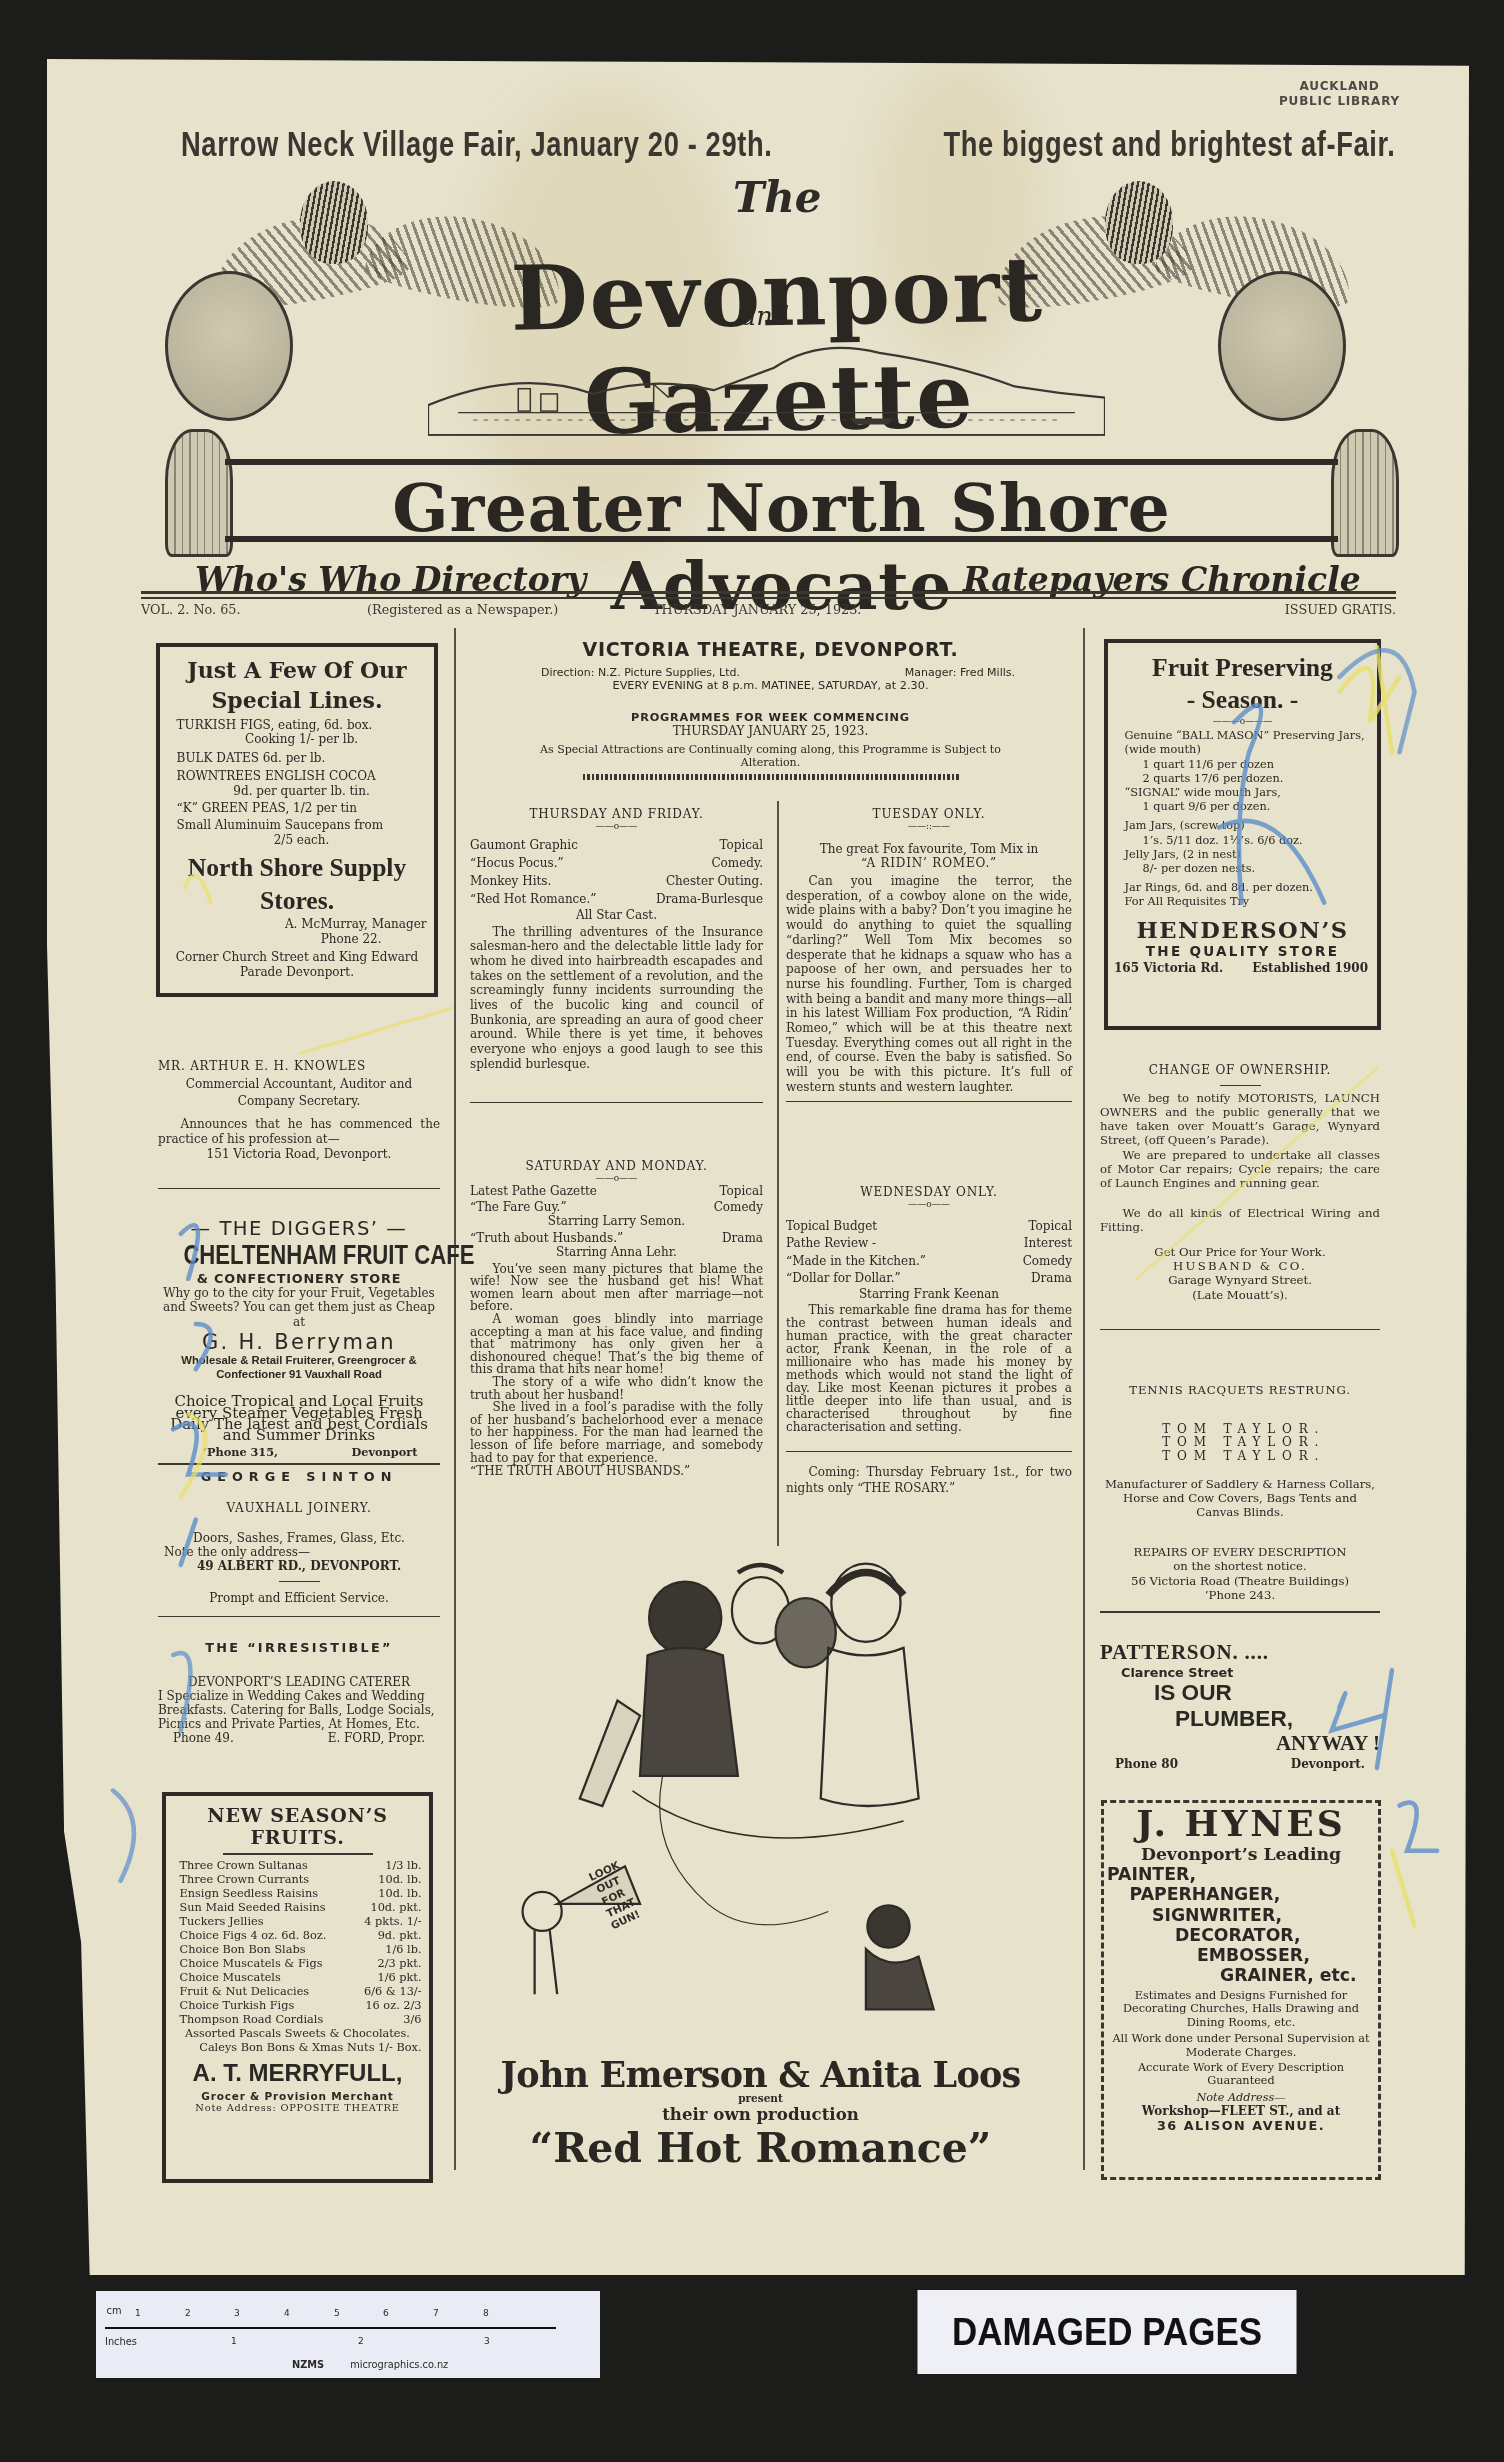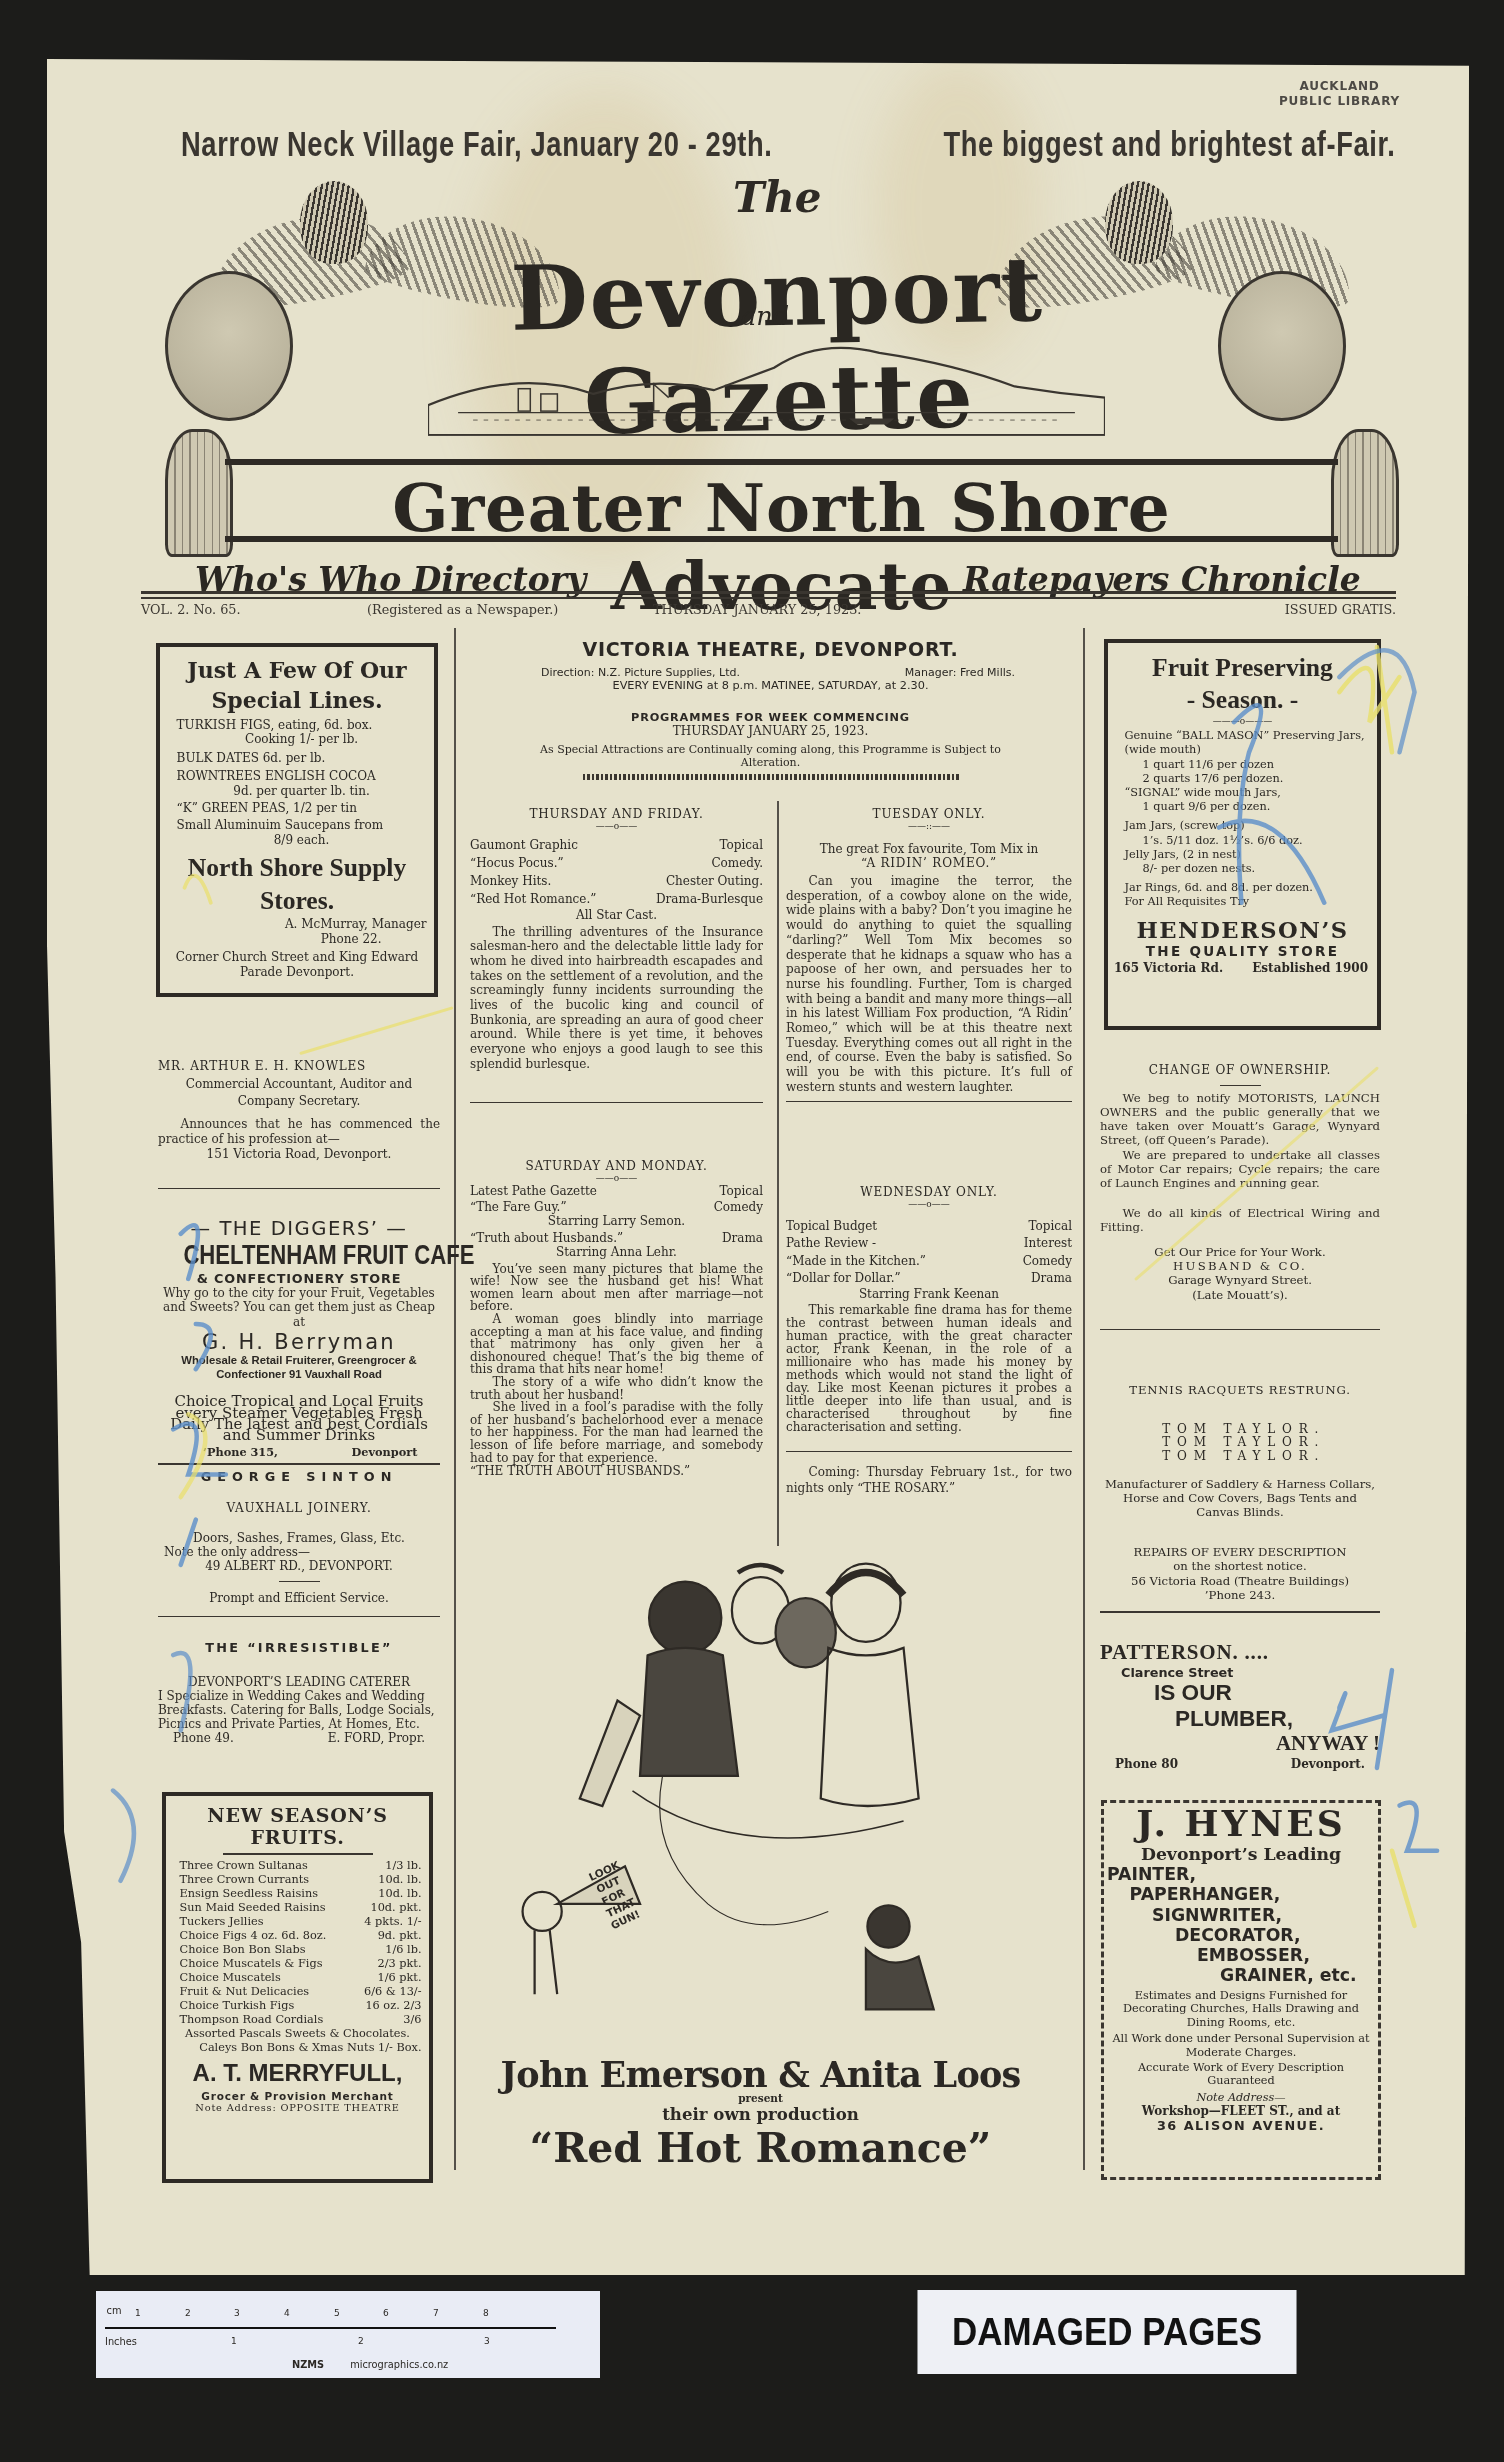--- a/index.html
+++ b/index.html
@@ -131,21 +131,21 @@
     <div>Special Lines.</div>
   </div>
   <div style="padding:3px 7.5px 0 16.6px;font-size:12px;line-height:14.3px;">
     <div>TURKISH FIGS, eating, 6d. box.</div>
     <div class="center">Cooking 1/- per lb.</div>
     <div style="margin-top:4.5px;">BULK DATES 6d. per lb.</div>
     <div style="margin-top:4.5px;">ROWNTREES ENGLISH COCOA</div>
     <div class="center">9d. per quarter lb. tin.</div>
     <div style="margin-top:3px;">“K” GREEN PEAS, 1/2 per tin</div>
     <div style="margin-top:3px;">Small Aluminuim Saucepans from</div>
-    <div class="center">8/9 each.</div>
+    <div class="center">2/5 each.</div>
   </div>
   <div class="center" style="font:bold 25.6px 'Liberation Serif',serif;line-height:33px;margin-top:4.5px;">
     <div>North Shore Supply</div>
     <div>Stores.</div>
   </div>
   <div style="font-size:12px;line-height:15px;text-align:right;padding-right:7.5px;">
     <div>A. McMurray, Manager</div>
     <div style="padding-right:45px;">Phone 22.</div>
   </div>
   <div class="center" style="font-size:12px;line-height:15px;padding:3px 10.5px 0;">Corner Church Street and King Edward Parade Devonport.</div>
@@ -172,21 +172,21 @@
     <span>Devonport</span>
   </div>
   <div class="hr" style="width:100%;"></div>
 </div>
 
 <div class="block center" style="left:158px;top:1469px;width:282px;">
   <div style="font:bold 12.8px 'DejaVu Sans',sans-serif;letter-spacing:6px;">GEORGE  SINTON</div>
   <div style="font-size:12px;letter-spacing:0.8px;margin-top:16.6px;">VAUXHALL JOINERY.</div>
   <div style="font-size:12px;margin-top:16.6px;">Doors, Sashes, Frames, Glass, Etc.</div>
   <div style="font-size:12px;text-align:left;padding-left:6px;">Note the only address—</div>
-  <div style="font-size:12px;">49 ALBERT RD., DEVONPORT.</div>
+  <div style="font-size:12px;font-weight:bold;">49 ALBERT RD., DEVONPORT.</div>
   <div class="hr" style="width:41px;margin-top:7.5px;"></div>
   <div style="font-size:12px;margin-top:9px;">Prompt and Efficient Service.</div>
   <div class="hr" style="width:100%;margin-top:10.5px;"></div>
 </div>
 
 <div class="block center" style="left:158px;top:1640px;width:282px;">
   <div style="font:bold 12.8px 'DejaVu Sans',sans-serif;letter-spacing:2.3px;">THE “IRRESISTIBLE”</div>
   <div style="font-size:12px;margin-top:19.6px;">DEVONPORT’S LEADING CATERER</div>
   <div class="body-text" style="font-size:12px;line-height:14.3px;text-align:left;">I Specialize in Wedding Cakes and Wedding Breakfasts. Catering for Balls, Lodge Socials, Picnics and Private Parties, At Homes, Etc.</div>
   <div class="row" style="font-size:12px;padding:0 15px;">

